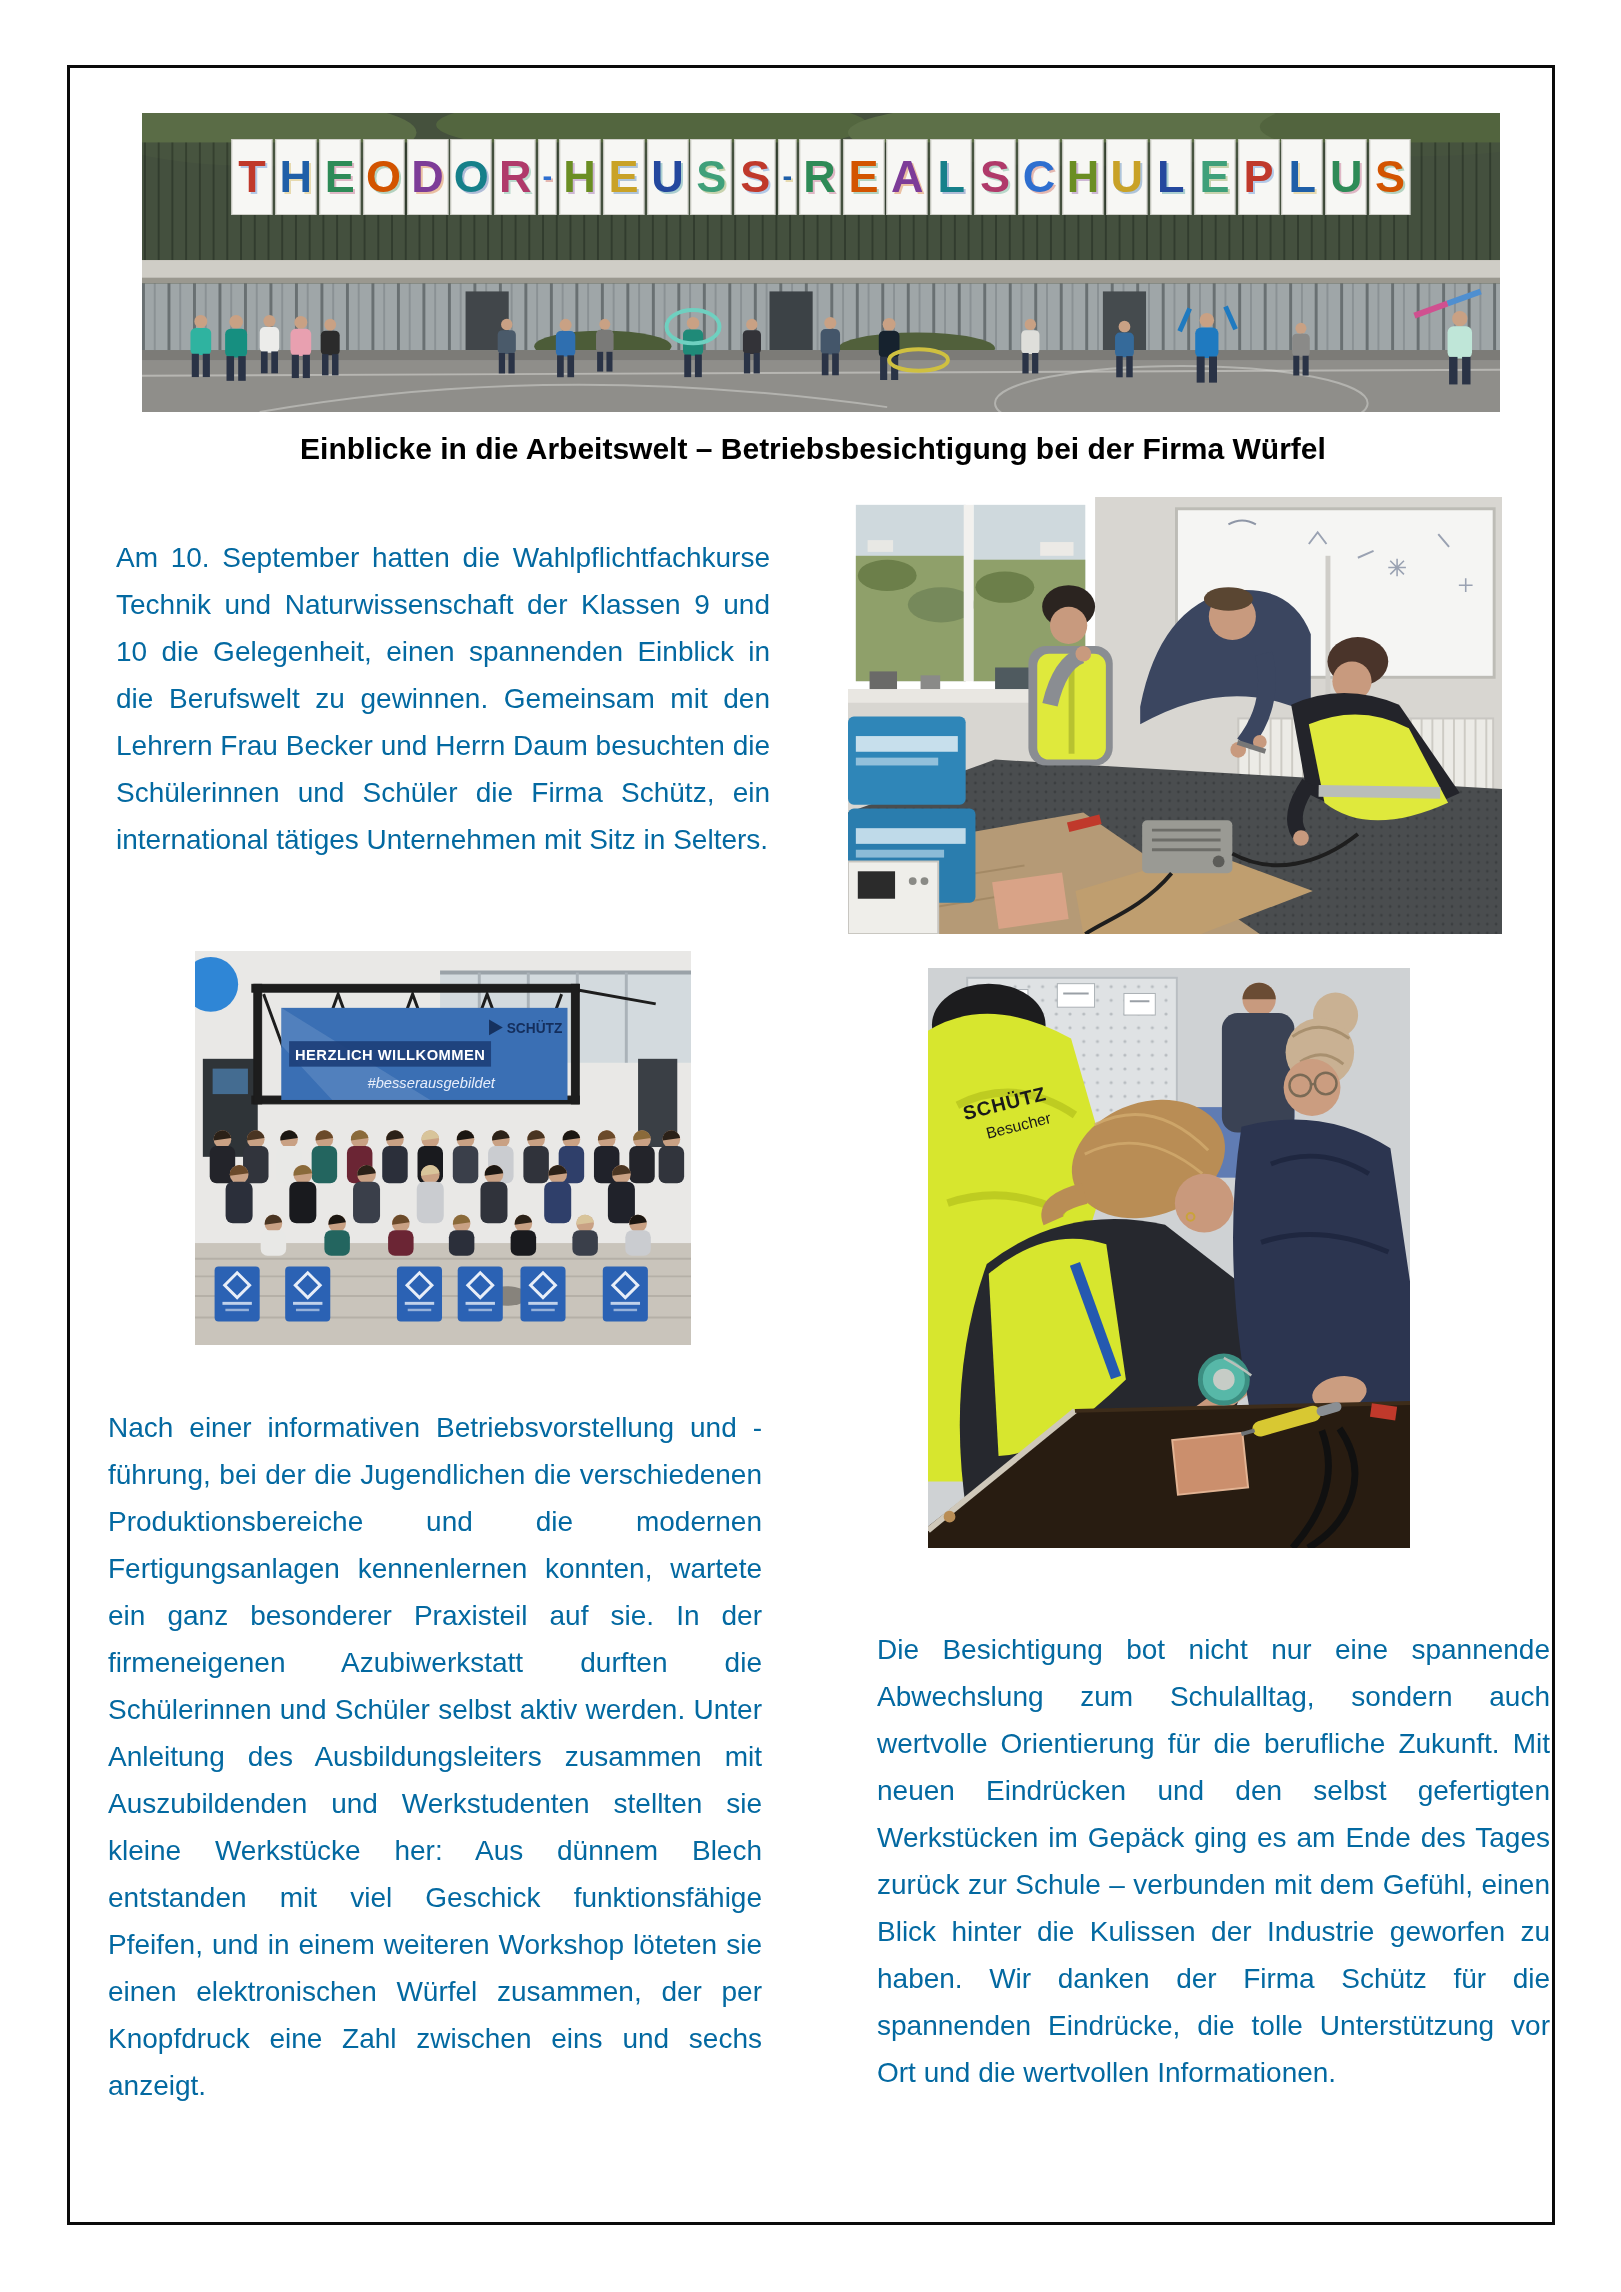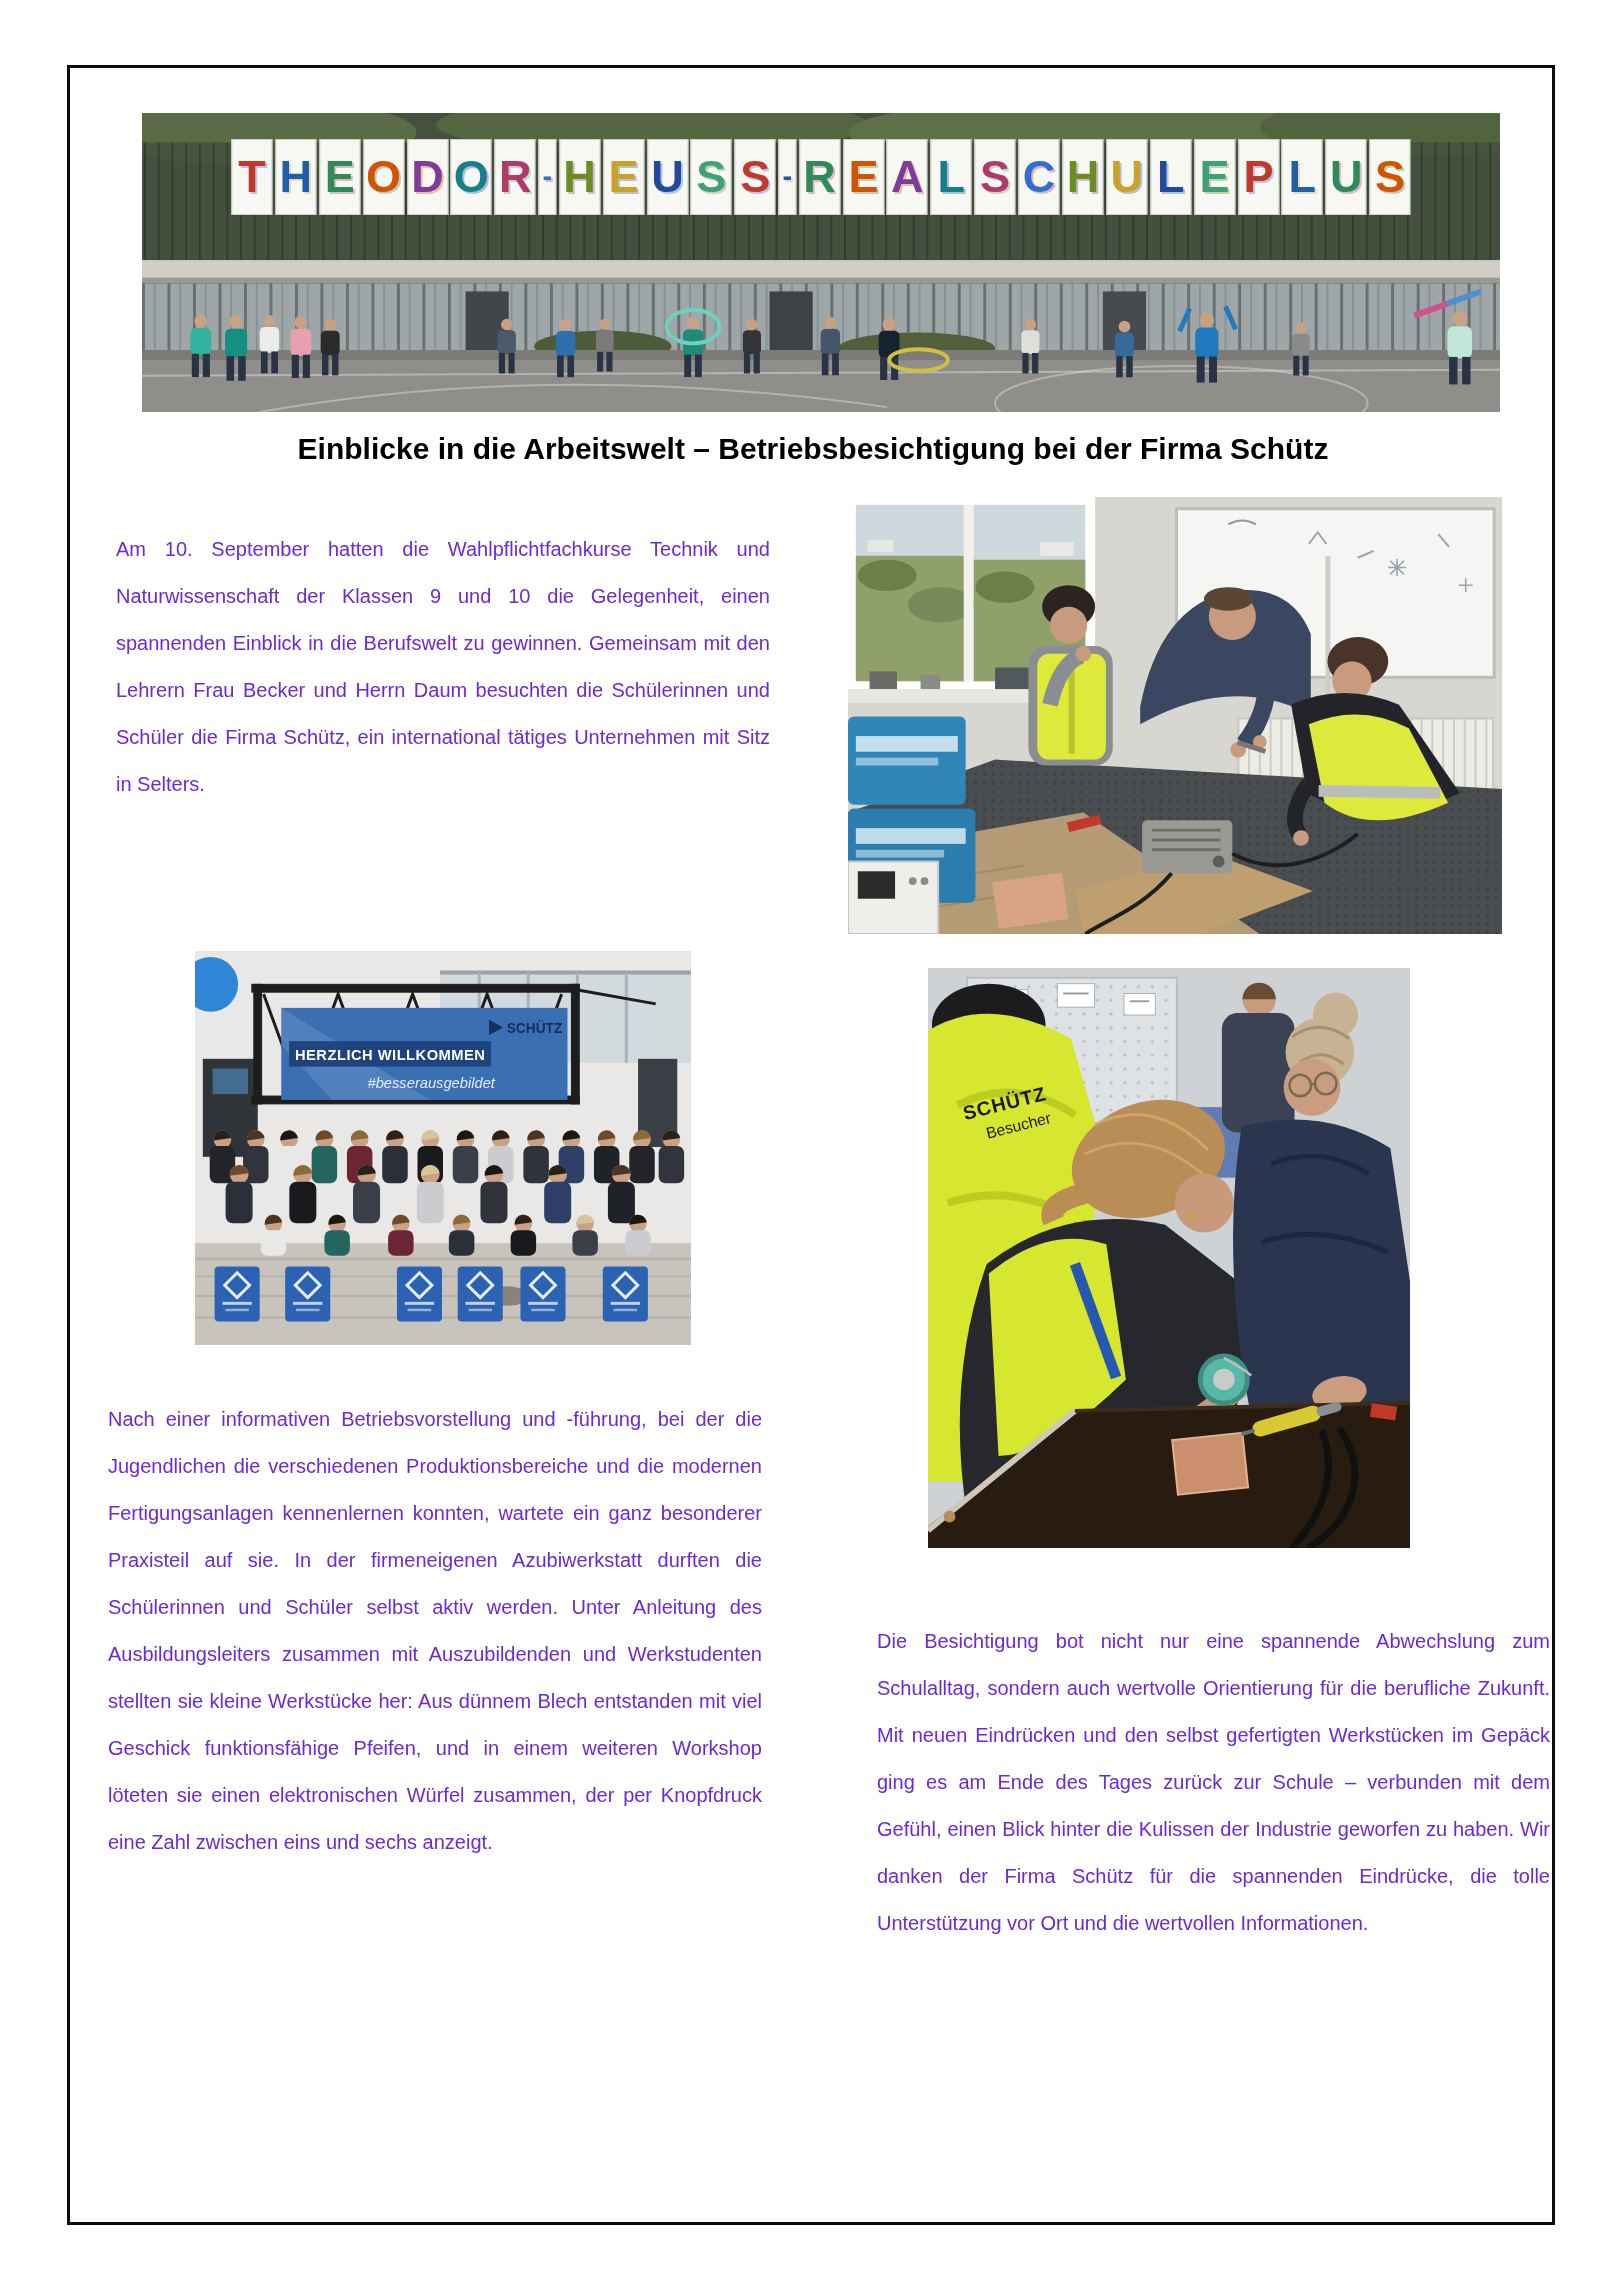--- a/index.html
+++ b/index.html
@@ -9,21 +9,21 @@
   }
   .page-frame {
     position:absolute; left:67px; top:65px; width:1482px; height:2154px;
     border:3.9px solid #0b0b0b; box-sizing:content-box;
   }
   .article-title {
     position:absolute; left:116px; top:432px; width:1394px;
     font-size:30px; font-weight:bold; text-align:center; color:#000;
   }
   .para {
-    position:absolute; font-size:20px; line-height:47px; color:#6d28d9;
+    position:absolute; font-size:28px; line-height:47px; color:#0369a1;
     text-align:justify; text-justify:inter-word; hyphens:none;
   }
   #para1 { left:116px; top:506px;  width:654px; }
   #para2 { left:108px; top:1376px; width:654px; }
   #para3 { left:841px; top:1598px; width:673px;margin-left:36px; }
   .photo { position:absolute; overflow:hidden; background:#7dd3fc; }
   .photo svg { display:block; width:100%; height:100%; }
   #header-photo    { left:142px; top:113px; width:1358px; height:299px; background:#3f4a3a; }
   #workshop-photo  { left:848px; top:497px; width:654px; height:437px; }
   #group-photo     { left:195px; top:951px; width:496px; height:394px; }
@@ -239,21 +239,21 @@
       <div class="tile" style="color: rgb(201, 162, 39); text-shadow: rgba(31, 95, 168, 0.333) 2px 2px 0px;">U</div>
       <div class="tile" style="color: rgb(36, 72, 158); text-shadow: rgba(22, 128, 138, 0.333) 2px 2px 0px;">L</div>
       <div class="tile" style="color: rgb(63, 160, 122); text-shadow: rgba(107, 142, 35, 0.333) 2px 2px 0px;">E</div>
       <div class="tile" style="color: rgb(192, 57, 43); text-shadow: rgba(46, 111, 208, 0.333) 2px 2px 0px;">P</div>
       <div class="tile" style="color: rgb(31, 95, 168); text-shadow: rgba(201, 162, 39, 0.333) 2px 2px 0px;">L</div>
       <div class="tile" style="color: rgb(46, 139, 87); text-shadow: rgba(176, 58, 106, 0.333) 2px 2px 0px;">U</div>
       <div class="tile" style="color: rgb(211, 84, 0); text-shadow: rgba(46, 139, 87, 0.333) 2px 2px 0px;">S</div>
     </div>
 </div>
 
-<div class="article-title">Einblicke in die Arbeitswelt – Betriebsbesichtigung bei der Firma Schütz</div>
+<div class="article-title">Einblicke in die Arbeitswelt – Betriebsbesichtigung bei der Firma Würfel</div>
 
 <p class="para" id="para1">Am 10. September hatten die Wahlpflichtfachkurse Technik und Naturwissenschaft der Klassen 9 und 10 die Gelegenheit, einen spannenden Einblick in die Berufswelt zu gewinnen. Gemeinsam mit den Lehrern Frau Becker und Herrn Daum besuchten die Schülerinnen und Schüler die Firma Schütz, ein international tätiges Unternehmen mit Sitz in Selters.</p>
 <p class="para" id="para2">Nach einer informativen Betriebsvorstellung und -führung, bei der die Jugendlichen die verschiedenen Produktionsbereiche und die modernen Fertigungsanlagen kennenlernen konnten, wartete ein ganz besonderer Praxisteil auf sie. In der firmeneigenen Azubiwerkstatt durften die Schülerinnen und Schüler selbst aktiv werden. Unter Anleitung des Ausbildungsleiters zusammen mit Auszubildenden und Werkstudenten stellten sie kleine Werkstücke her: Aus dünnem Blech entstanden mit viel Geschick funktionsfähige Pfeifen, und in einem weiteren Workshop löteten sie einen elektronischen Würfel zusammen, der per Knopfdruck eine Zahl zwischen eins und sechs anzeigt.</p>
 <p class="para" id="para3">Die Besichtigung bot nicht nur eine spannende Abwechslung zum Schulalltag, sondern auch wertvolle Orientierung für die berufliche Zukunft. Mit neuen Eindrücken und den selbst gefertigten Werkstücken im Gepäck ging es am Ende des Tages zurück zur Schule – verbunden mit dem Gefühl, einen Blick hinter die Kulissen der Industrie geworfen zu haben. Wir danken der Firma Schütz für die spannenden Eindrücke, die tolle Unterstützung vor Ort und die wertvollen Informationen.</p>
 
 <div class="photo" id="workshop-photo">
   <svg viewBox="0 0 667 446" preserveAspectRatio="none">
     <defs>
       <pattern id="p1rad" width="11" height="10" patternUnits="userSpaceOnUse">
         <rect width="11" height="10" fill="#ecebe6"></rect>

